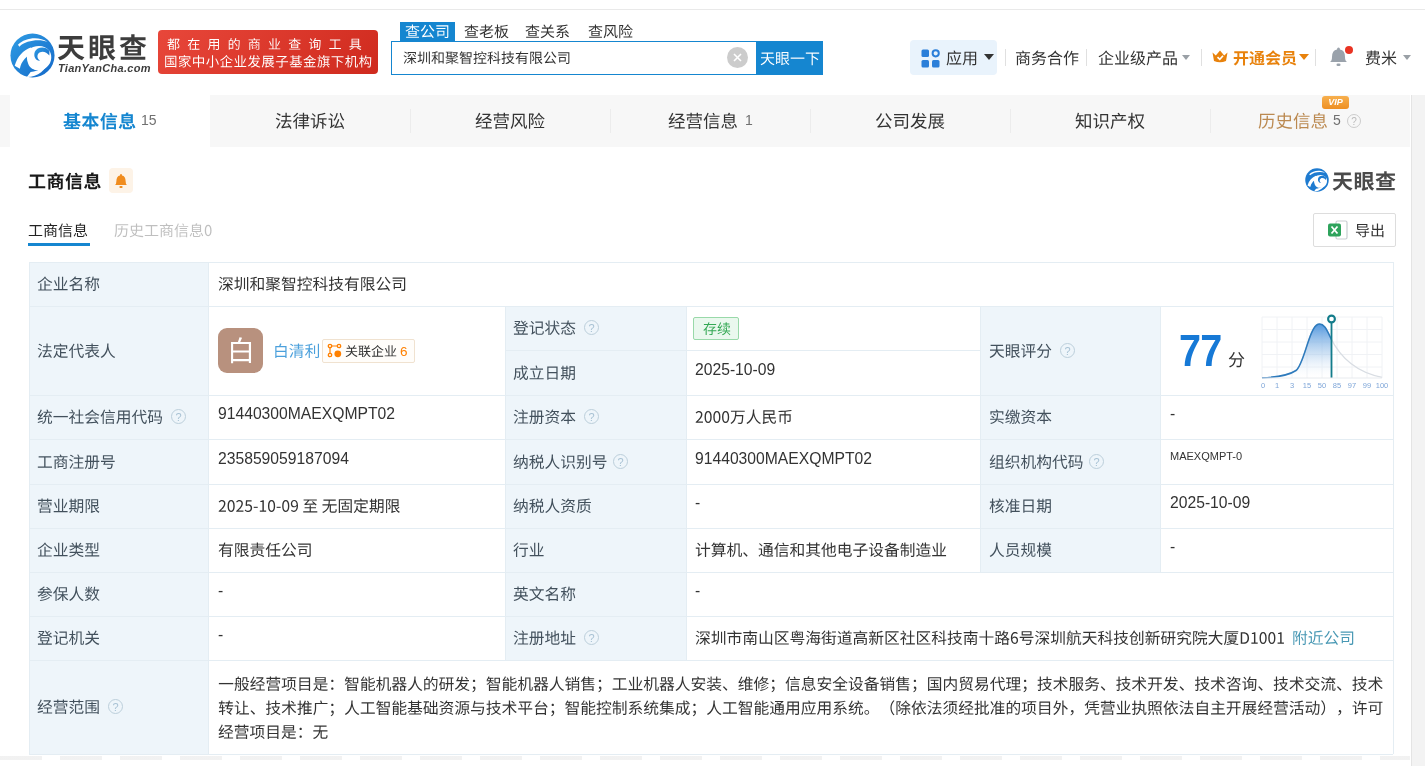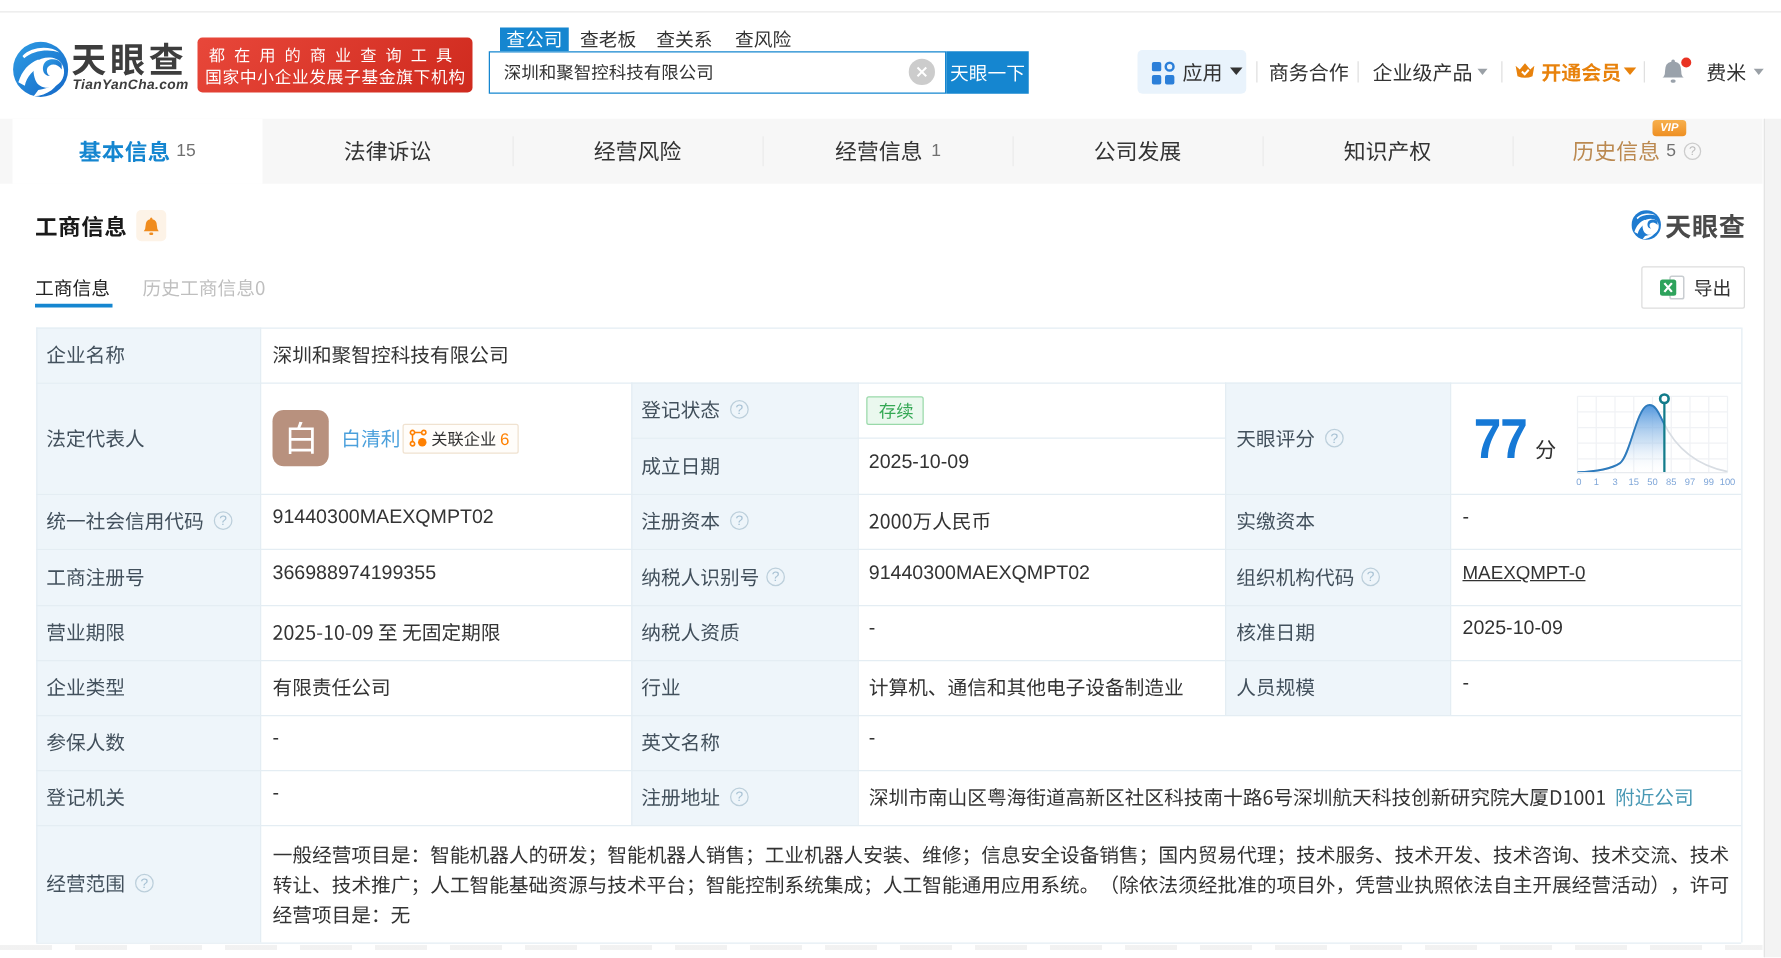--- a/index.html
+++ b/index.html
@@ -707,41 +707,41 @@
     <use href="#r672c" x="3000"></use>
   </svg>
 <div style="position:absolute;left:1170px;top:405.225px;font-size:15.7px;color:#333;">-</div>
 <svg style="position:absolute;left:37px;top:451.9px;" width="78.75" height="20.48" viewBox="0 -1000 5000 1300" fill="#42505c">
     <use href="#r5de5" x="0"></use>
     <use href="#r5546" x="1000"></use>
     <use href="#r6ce8" x="2000"></use>
     <use href="#r518c" x="3000"></use>
     <use href="#r53f7" x="4000"></use>
   </svg>
-<div style="position:absolute;left:218px;top:449.725px;font-size:15.7px;color:#333;">366988974199355</div>
+<div style="position:absolute;left:218px;top:449.725px;font-size:15.7px;color:#333;">235859059187094</div>
 <svg style="position:absolute;left:513px;top:451.9px;" width="94.5" height="20.48" viewBox="0 -1000 6000 1300" fill="#42505c">
     <use href="#r7eb3" x="0"></use>
     <use href="#r7a0e" x="1000"></use>
     <use href="#r4eba" x="2000"></use>
     <use href="#r8bc6" x="3000"></use>
     <use href="#r522b" x="4000"></use>
     <use href="#r53f7" x="5000"></use>
   </svg>
 <div style="position:absolute;left:613px;top:453.5px;width:15px;height:15px;border:1px solid #bccfdb;border-radius:50%;color:#a8c2d4;font-size:11px;line-height:15px;text-align:center;font-family:'Liberation Sans',sans-serif;">?</div>
 <div style="position:absolute;left:695px;top:449.725px;font-size:15.7px;color:#333;">91440300MAEXQMPT02</div>
 <svg style="position:absolute;left:989px;top:451.9px;" width="94.5" height="20.48" viewBox="0 -1000 6000 1300" fill="#42505c">
     <use href="#r7ec4" x="0"></use>
     <use href="#r7ec7" x="1000"></use>
     <use href="#r673a" x="2000"></use>
     <use href="#r6784" x="3000"></use>
     <use href="#r4ee3" x="4000"></use>
     <use href="#r7801" x="5000"></use>
   </svg>
 <div style="position:absolute;left:1089px;top:453.5px;width:15px;height:15px;border:1px solid #bccfdb;border-radius:50%;color:#a8c2d4;font-size:11px;line-height:15px;text-align:center;font-family:'Liberation Sans',sans-serif;">?</div>
-<div style="position:absolute;left:1170px;top:449.725px;font-size:15px;color:#333;text-decoration:underline;">MAEXQMPT-0</div>
+<div style="position:absolute;left:1170px;top:449.725px;font-size:11px;color:#333;">MAEXQMPT-0</div>
 <svg style="position:absolute;left:37px;top:496.4px;" width="63" height="20.48" viewBox="0 -1000 4000 1300" fill="#42505c">
     <use href="#r8425" x="0"></use>
     <use href="#r4e1a" x="1000"></use>
     <use href="#r671f" x="2000"></use>
     <use href="#r9650" x="3000"></use>
   </svg>
 <svg style="position:absolute;left:218px;top:496.4px;" width="182.42" height="20.48" viewBox="0 -1000 11582 1300" fill="#333">
     <use href="#r0032" x="0"></use>
     <use href="#r0030" x="555"></use>
     <use href="#r0032" x="1110"></use>

